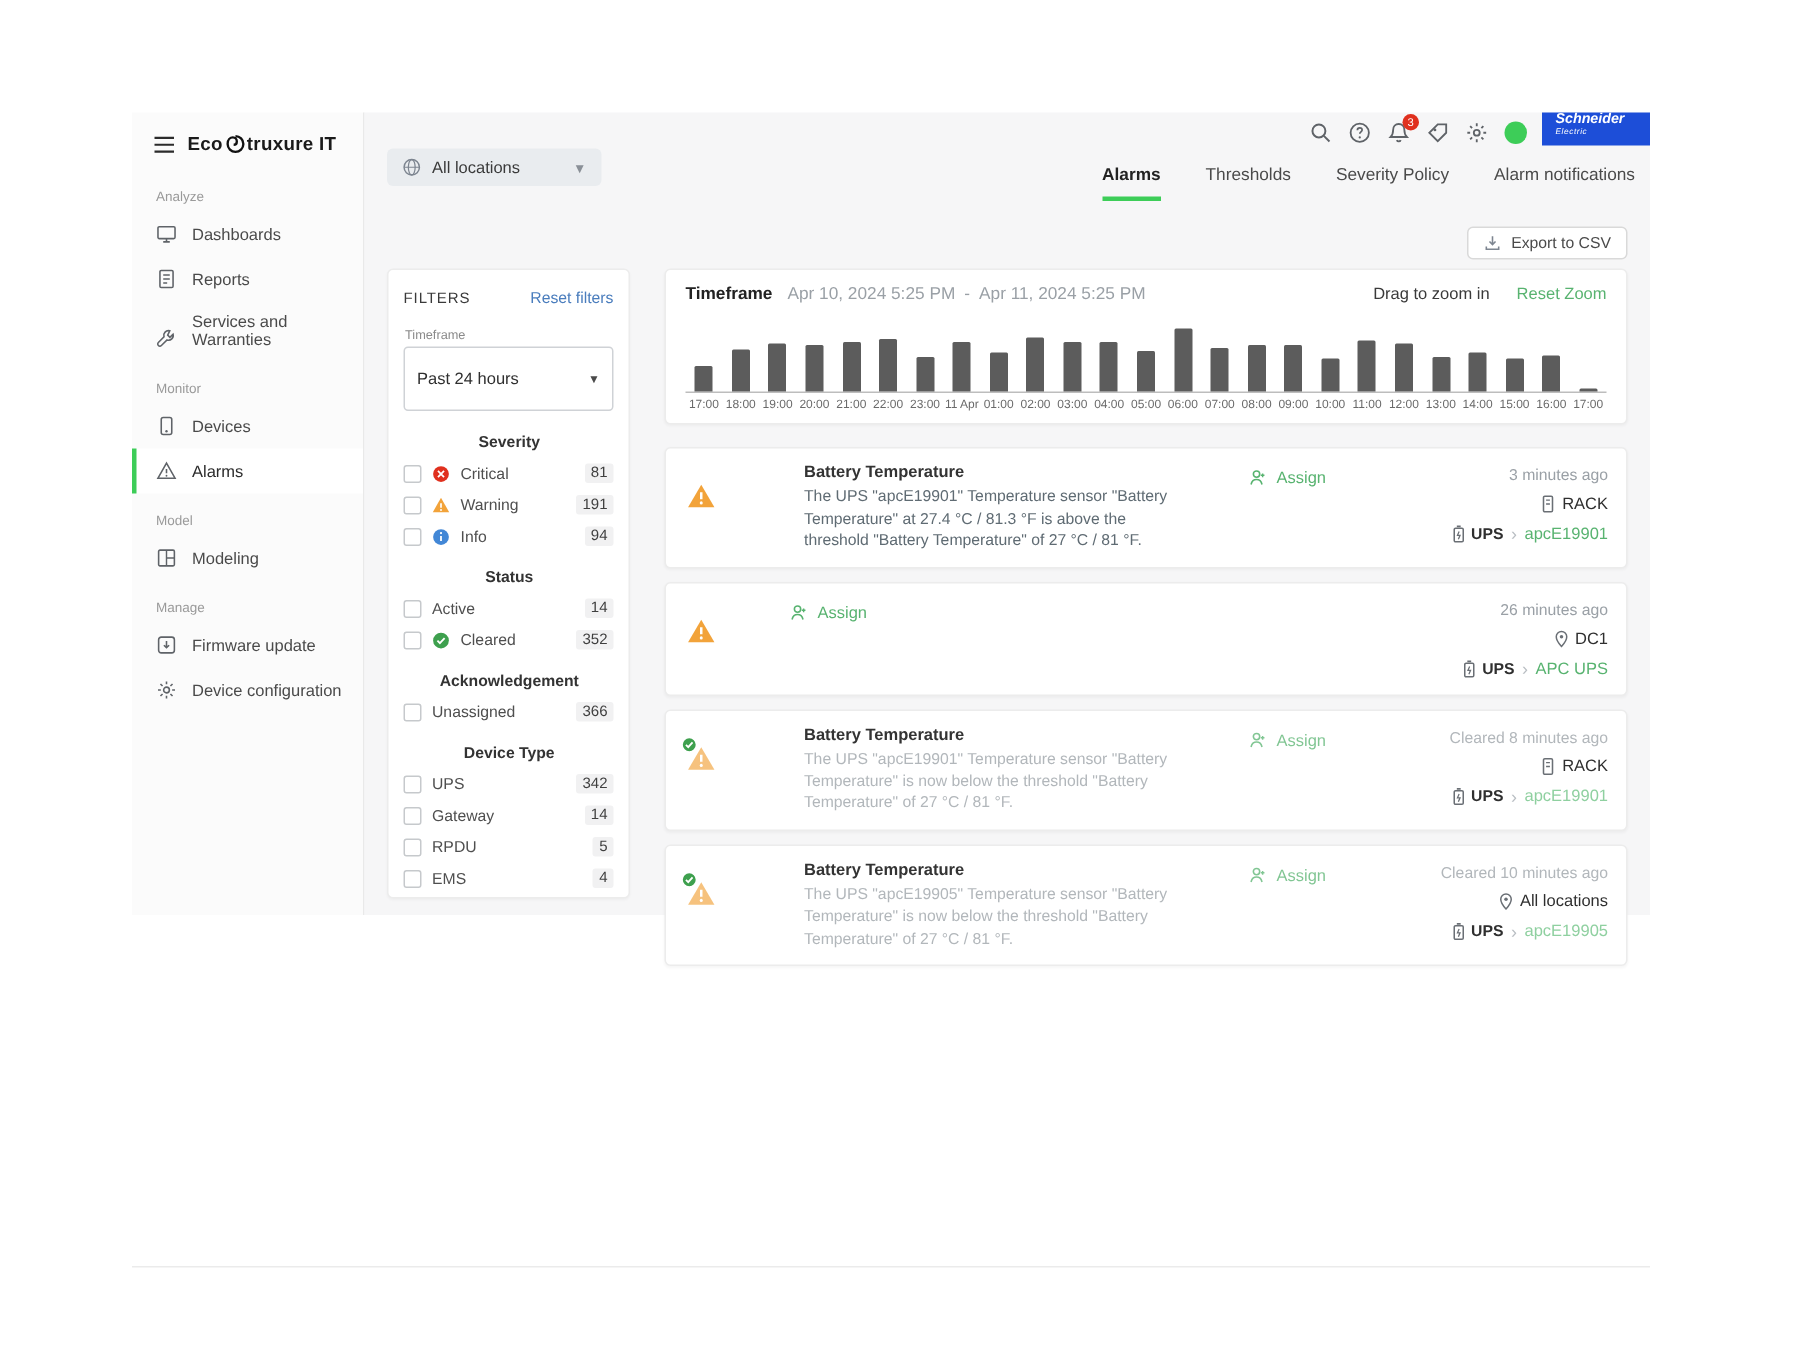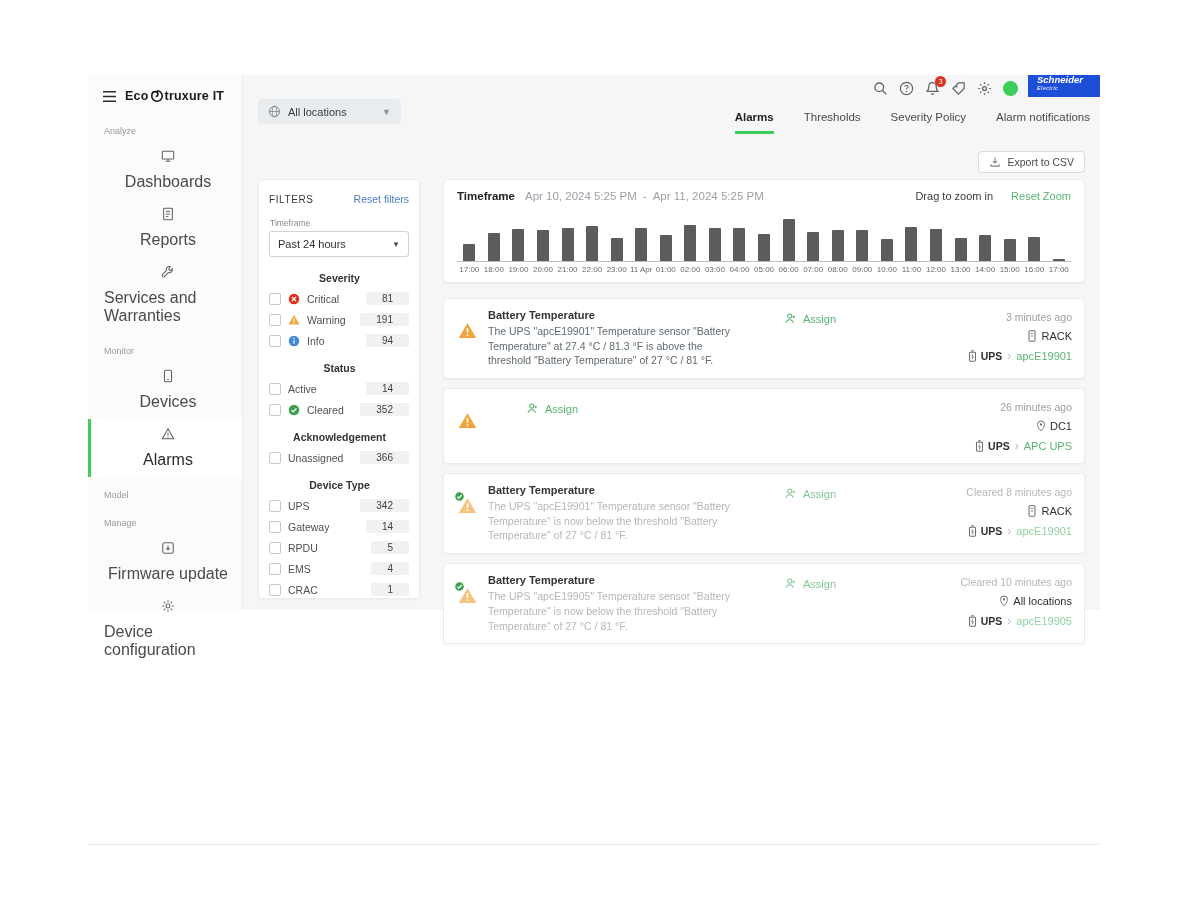--- a/index.html
+++ b/index.html
@@ -5,21 +5,21 @@
   * { box-sizing: border-box; margin: 0; padding: 0; }
   html,body { width:1200px; height:900px; background:#fff; font-family:"Liberation Sans",sans-serif; overflow:hidden; }
   .window { position:absolute; left:88px; top:75px; width:1012px; height:770px; border-bottom:1px solid #ebebeb; }
   .app { display:flex; height:535px; }
 
   
   .sidebar { width:155px; background:#fbfbfb; border-right:1px solid #e9e9e9; flex-shrink:0; padding-top:6px; }
   .brand { display:flex; align-items:center; gap:8px; padding:8px 8px 10px 14px; color:#1a1a1a; }
   .brand-text { font-weight:bold; font-size:12.5px; letter-spacing:.2px; display:flex; align-items:center; }
   .section-label { font-size:9px; color:#9a9a9a; padding:13px 16px 5px 16px; }
-  .nav-item { display:flex; align-items:center; gap:10px; padding:8px 10px 8px 13px; font-size:16px; color:#4a4a4a; border-left:3px solid transparent; cursor:pointer;flex-direction:column; }
+  .nav-item { display:flex; align-items:flex-end; gap:10px; padding:8px 10px 8px 13px; font-size:11px; color:#4a4a4a; border-left:3px solid transparent; cursor:pointer; }
   .nav-item .nicon { color:#5f6368; display:flex; }
   .nav-item.active { background:#fff; border-left-color:#3dcd58; color:#2b2b2b; }
 
   
   .main { flex:1; background:#f6f6f7; display:flex; flex-direction:column; }
   .topbar { display:flex; justify-content:flex-end; align-items:flex-start; height:30px; }
   .topbar-icons { display:flex; align-items:center; gap:11px; padding:6px 10px 0 0; color:#5f6368; }
   .tb-icon { position:relative; display:flex; cursor:pointer; }
   .badge { position:absolute; top:-5px; right:-6px; background:#e0301e; color:#fff; font-size:7.5px; min-width:11px; height:11px; border-radius:6px; display:flex; align-items:center; justify-content:center; padding:0 2px; }
   .avatar { width:15px; height:15px; border-radius:50%; background:#3dcd58; }
@@ -40,26 +40,26 @@
   .export-btn .dl { color:#7d8590; display:flex; }
 
   .columns { display:flex; gap:23px; padding:0 15px 18px 15px; align-items:flex-start; }
 
   
   .filters-card { width:162px; background:#fff; border:1px solid #ececec; border-radius:4px; box-shadow:0 1px 2px rgba(0,0,0,.04); padding:13px 10px; height:420px; overflow:hidden; flex-shrink:0; }
   .filters-head { display:flex; justify-content:space-between; align-items:center; }
   .filters-title { font-size:10px; letter-spacing:.6px; color:#3a3a3a; }
   .reset-link { font-size:10.5px; color:#4a7dbd; cursor:pointer; }
   .tf-label { font-size:8.5px; color:#8a8a8a; margin:13px 0 3px 1px; }
-  .tf-select { border:1px solid #cfd2d6; border-radius:3px; height:26px; display:flex; align-items:center; justify-content:space-between; padding:0 8px; font-size:11px; color:#2f2f2f; cursor:pointer; background:#fff; }
+  .tf-select { border:1px solid #cfd2d6; border-radius:3px; height:43px; display:flex; align-items:center; justify-content:space-between; padding:0 8px; font-size:11px; color:#2f2f2f; cursor:pointer; background:#fff; }
   .tf-select .caret { font-size:8px; color:#4a4a4a; }
   .fgroup-title { font-size:10.5px; font-weight:bold; color:#333; margin:15px 0 4px 1px;text-align:center; }
   .fopt { display:flex; align-items:center; gap:7px; margin:8px 0; font-size:10.5px; color:#4f4f4f; }
   .cb { width:12px; height:12px; border:1px solid #c6c9cc; border-radius:2px; background:#fff; flex-shrink:0; cursor:pointer; }
-  .count { margin-left:auto; background:#f1f1f2; border-radius:2px; padding:1px 16px; font-size:10px; color:#3f3f3f; }
+  .count { margin-left:auto; background:#f1f1f2; border-radius:2px; padding:1px 4px; font-size:10px; color:#3f3f3f; }
   .sev { display:flex; }
 
   
   .card { background:#fff; border:1px solid #ececec; border-radius:4px; box-shadow:0 1px 2px rgba(0,0,0,.04); }
   .chart-card { padding:10px 13px 8px 13px; margin-bottom:15px; }
   .chart-header { display:flex; align-items:center; font-size:11.5px; }
   .chart-title { font-weight:bold; color:#222; }
   .chart-dates { color:#9aa0a6; margin-left:10px; display:flex; gap:6px;justify-content:space-between; }
   .chart-right { margin-left:auto; display:flex; align-items:center; gap:18px; }
   .drag-hint { color:#3a3a3a; font-size:11px; }
@@ -69,21 +69,21 @@
   .bar { width:12px; background:#5c5c5c; border-radius:1px 1px 0 0; }
   .xlabels { display:flex; margin-top:3px; }
   .xlabel { flex:1; text-align:center; font-size:8px; color:#6a6a6a; white-space:nowrap; }
 
   
   .cards-col { flex:1; }
   .alarm-card { display:flex; padding:10px 12px; margin-bottom:9px; min-height:64px; }
   .warn-wrap { position:relative; width:20px; margin:13px 10px 0 2px; flex-shrink:0; }
   .clr-badge { position:absolute; top:-6px; left:-4px; display:none; }
   .cleared .clr-badge { display:block; }
-  .alarm-text { width:258px; flex-shrink:0; }
+  .alarm-text { width:258px; flex-shrink:0;margin-left:48px; }
   .alarm-title { font-size:11px; font-weight:bold; color:#333; margin-bottom:3px; }
   .alarm-desc { font-size:10.5px; color:#5f6b73; line-height:1.4; }
   .cleared .alarm-desc { color:#b2b7bb; }
   .alarm-mid { padding:3px 0 0 38px; }
   .assign { display:flex; align-items:center; gap:6px; color:#58b370; font-size:11px; cursor:pointer; white-space:nowrap; }
   .cleared .assign { opacity:.75; }
   .alarm-right { margin-left:auto; display:flex; flex-direction:column; align-items:flex-end; gap:7px; padding-top:2px; }
   .a-time { font-size:10.5px; color:#9aa0a6; }
   .cleared .a-time { color:#b2b7bb; }
   .a-loc, .a-dev { display:flex; align-items:center; gap:4px; font-size:11px; color:#2f2f2f; }
@@ -161,20 +161,29 @@
             <svg width="14" height="14" viewBox="0 0 16 16">
               <path d="M8 2 14.5 13.5H1.5L8 2z" fill="none" stroke="currentColor" stroke-width="1.2"></path>
               <path d="M8 6.5v3.2" stroke="currentColor" stroke-width="1.2"></path>
               <circle cx="8" cy="11.6" r=".7" fill="currentColor"></circle>
             </svg>
           </span>
         <span>Alarms</span>
       </div>
 
       <div class="section-label">Model</div>
+      <div class="nav-item">
+        <span class="nicon">
+            <svg width="14" height="14" viewBox="0 0 16 16">
+              <rect x="2" y="2" width="12" height="12" rx="1" fill="none" stroke="currentColor" stroke-width="1.2"></rect>
+              <path d="M8 2v12M8 8h6" stroke="currentColor" stroke-width="1.1"></path>
+            </svg>
+          </span>
+        <span>Modeling</span>
+      </div>
 
       <div class="section-label">Manage</div>
       <div class="nav-item">
         <span class="nicon">
             <svg width="14" height="14" viewBox="0 0 16 16">
               <rect x="2" y="2" width="12" height="12" rx="2" fill="none" stroke="currentColor" stroke-width="1.2"></rect>
               <path d="M8 5v5M6 8.2 8 10l2-1.8" fill="none" stroke="currentColor" stroke-width="1.2"></path>
             </svg>
           </span>
         <span>Firmware update</span>

